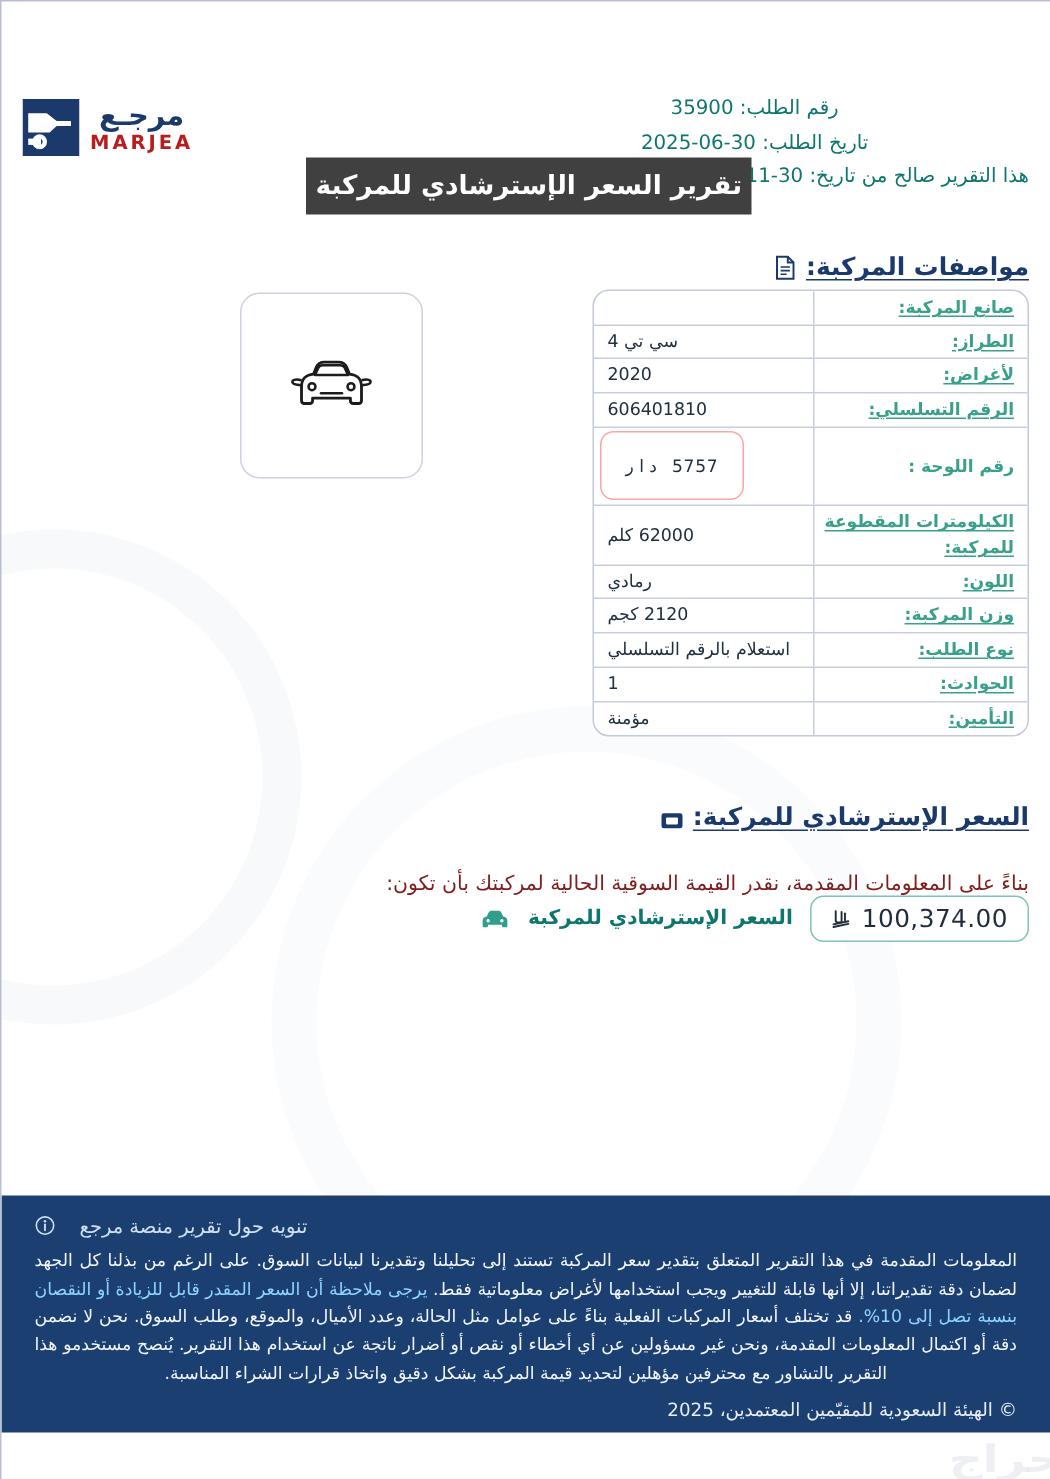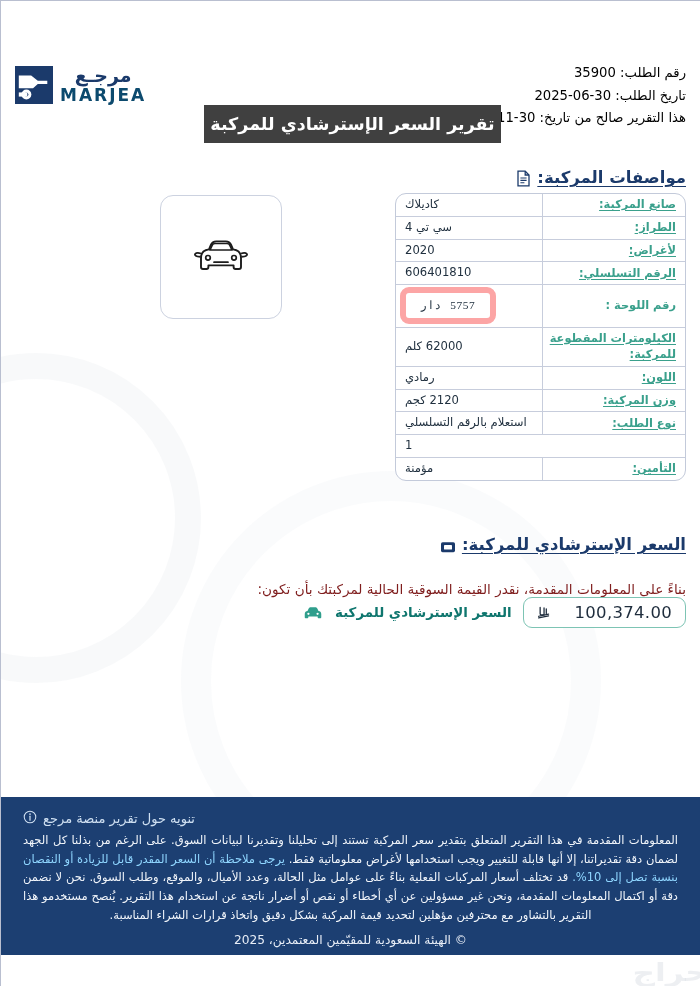--- a/index.html
+++ b/index.html
@@ -46,28 +46,29 @@
   }
 
   .logo-wrap { display: flex; align-items: center; gap: 7px; margin-top: 4px; }
   .logo-mark { width: 38px; height: 38px; flex: 0 0 auto; }
   .logo-txt { text-align: center; line-height: 1.0; }
   .logo-ar {
     font-size: 19px; font-weight: bold; color: #1b3a6b;
     letter-spacing: 1px; display: block;
   }
   .logo-en {
-    font-size: 17px; font-weight: bold; color: #0c4a6e;
+    font-size: 13px; font-weight: bold; color: #b91c1c;
     letter-spacing: 2.0px; display: block; margin-top: 2px;
   }
 
   .meta { text-align: right; direction: rtl; }
   .meta-line {
-    font-size: 13.2px; color: #000000; line-height: 1.72;
+    font-size: 13.2px; color: #0f766e; line-height: 1.72;
     white-space: nowrap;
+    text-align: center;
   }
 
   
   .title-banner {
     position: absolute;
     top: 104px; left: 203px;
     width: 297px; height: 38px;
     background: #404040;
     display: flex; align-items: center; justify-content: center;
   }
@@ -134,27 +135,26 @@
     text-align: left;
     font-size: 11.6px; color: #20303f;
     line-height: 1.45;
     display: flex; align-items: center; justify-content: flex-end;
   }
   .spec-row.tall { min-height: 36px; }
 
   .plate {
     display: inline-flex; align-items: center; justify-content: center;
     gap: 10px;
-    border: 6px solid #fca5a5;
+    border: 1px solid #fca5a5;
     border-radius: 9px;
-    padding: 4px 14px;
+    padding: 14px 14px;
     font-size: 11.4px; color: #20303f;
     min-width: 96px;
     direction: ltr;
-    font-family: Liberation Serif, serif;
   }
   .plate .pl-num { letter-spacing: .5px; }
   .plate .pl-let { letter-spacing: 1.5px; }
 
   
   .price-intro {
     position: absolute;
     right: 14px; top: 580px;
     font-size: 13.6px; color: #7f1d1d; text-align: right;
   }
@@ -165,56 +165,55 @@
   }
   .price-car-icon { display: flex; align-items: center; }
   .price-label {
     font-size: 13.4px; color: #0f766e; font-weight: bold;
   }
   .price-chip {
     border: 1px solid #7dc4b4;
     border-radius: 9px;
     background: #ffffff;
     padding: 5px 13px;
-    display: flex; align-items: center; gap: 23px;
+    display: flex; align-items: center; gap: 6px;
     direction: ltr;
   }
   .price-amount {
     font-size: 16.5px; color: #1f2d3d; font-weight: normal;
     letter-spacing: .3px;
   }
   .riyal { display: flex; align-items: center; }
 
   
   .footer {
     position: absolute;
     left: 0; right: 0; top: 796px;
     height: 158px;
     background: #1c3f72;
     padding: 12px 22px 10px 22px;
     color: #ffffff;
   }
   .f-head {
     display: flex; flex-direction: row-reverse; align-items: center;
-    justify-content: flex-start; gap: 6px;
+    justify-content: flex-start; gap: 16px;
     margin-bottom: 3px;
   }
   .f-head .f-title {
     font-size: 13px; color: #cfe0f2; font-weight: normal;
   }
   .f-body {
     font-size: 11.5px; line-height: 1.62;
     text-align: justify; text-align-last: center;
     color: #f2f6fb;
     direction: rtl;
   }
   .f-body .em { color: #8fd6ff; }
   .f-copy {
     margin-top: 9px;
-    text-align: center;
     font-size: 12.2px;
     color: #e8eef7;
   }
 
   
   .bottom-wm {
     position: absolute;
     left: 0; right: 0; top: 956px; height: 30px;
     display: flex; align-items: center; justify-content: flex-start;
     padding-right: 0; padding-left: 62px;
@@ -281,21 +280,20 @@
       <path d="M25 26.2 h14" stroke="#1c1c1c" stroke-width="1.7" stroke-linecap="round"></path>
       <path d="M12 17.5 C9 16.6 7.2 16.8 6.2 17.8 C5.4 18.7 6.3 20 8.4 20.4 L11.6 20.9" fill="none" stroke="#1c1c1c" stroke-width="1.7" stroke-linejoin="round"></path>
       <path d="M52 17.5 C55 16.6 56.8 16.8 57.8 17.8 C58.6 18.7 57.7 20 55.6 20.4 L52.4 20.9" fill="none" stroke="#1c1c1c" stroke-width="1.7" stroke-linejoin="round"></path>
     </svg>
   </div>
 
   <div class="spec-table">
 
     <div class="spec-row">
       <div class="spec-label">صانع المركبة:</div>
-      <div class="spec-value">كاديلاك</div>
     </div>
 
     <div class="spec-row">
       <div class="spec-label">الطراز:</div>
       <div class="spec-value">سي تي 4</div>
     </div>
 
     <div class="spec-row">
       <div class="spec-label">لأغراض:</div>
       <div class="spec-value">2020</div>
@@ -330,20 +328,21 @@
       <div class="spec-label">وزن المركبة:</div>
       <div class="spec-value">2120 كجم</div>
     </div>
 
     <div class="spec-row">
       <div class="spec-label">نوع الطلب:</div>
       <div class="spec-value">استعلام بالرقم التسلسلي</div>
     </div>
 
     <div class="spec-row">
+      <div class="spec-label">الحوادث:</div>
       <div class="spec-value">1</div>
     </div>
 
     <div class="spec-row">
       <div class="spec-label">التأمين:</div>
       <div class="spec-value">مؤمنة</div>
     </div>
 
   </div>
 

